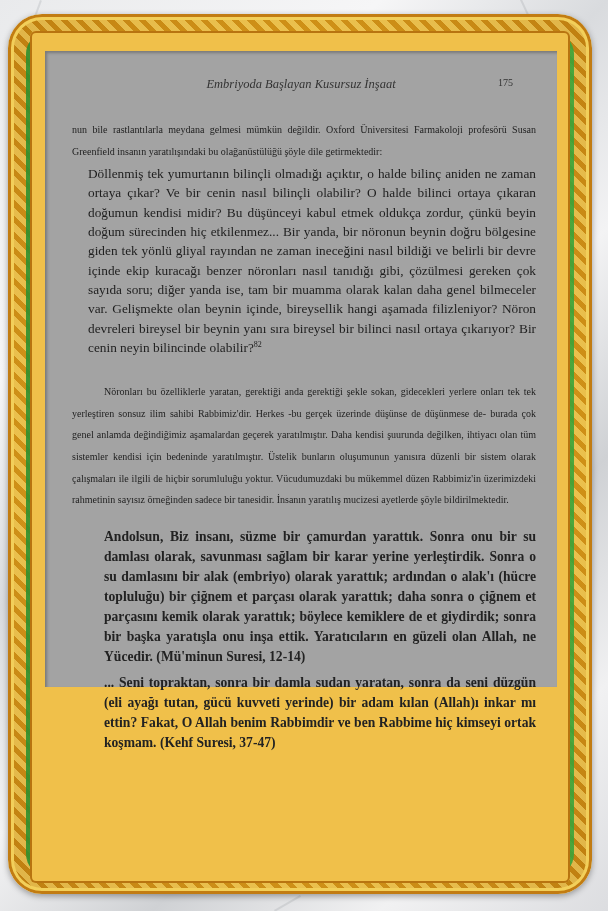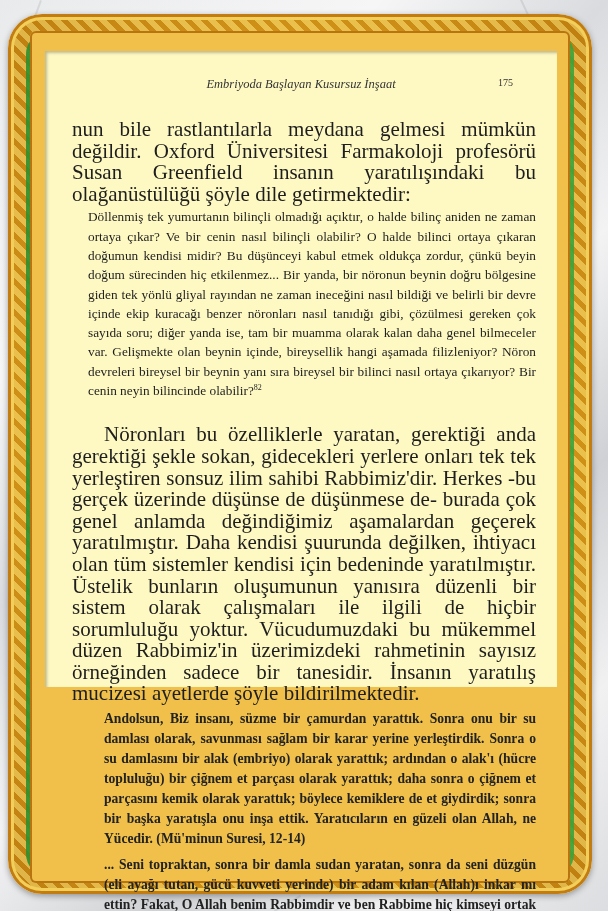--- a/index.html
+++ b/index.html
@@ -23,47 +23,47 @@
       background: repeating-linear-gradient(90deg, #2e8f2e 0 18px, #e2a52a 18px 30px, #3aa33a 30px 44px, #d99a1c 44px 56px);
       opacity: 0.9;
     }
     .frame-rim {
       position: absolute; left: 30px; top: 31px; width: 540px; height: 852px;
       border-radius: 6px; background: #f0c04a;
       box-shadow: inset 0 0 0 2px #b87410;
     }
     .page {
       position: absolute; left: 45px; top: 51px; width: 512px; height: 636px;
-      background: #fef9c3;
+      background: #a3a3a3;
       box-shadow: inset 2px 2px 3px rgba(0,0,0,0.25);
     }
     .running-head {
       position: absolute; top: 26px; left: 0; width: 512px; height: 16px;
     }
     .running-title {
       position: absolute; left: 0; width: 512px; text-align: center;
       font-style: italic; font-size: 12.5px; color: #333;
     }
     .page-number {
       position: absolute; right: 44px; top: 0; font-size: 10px; color: #333;
     }
     .content {
       position: absolute; left: 27px; top: 68px; width: 464px;
       color: #1e1e1e; text-align: justify;
     }
     .body-p {
-      font-size: 21px; line-height: 21.6px; margin: 0;
+      font-size: 10px; line-height: 21.6px; margin: 0;
     }
     .body-p.indent { text-indent: 32px; margin-top: 24px; }
     .quote {
       margin: 2px 0 0 16px; font-size: 13.3px; line-height: 19.3px;
     }
     .quote sup { font-size: 8px; vertical-align: 5px; line-height: 0; }
     .verse {
-      margin: 4px 0 0 32px; font-size: 13.6px; line-height: 20px; font-weight: bold; color: #222;
+      margin: 16px 0 0 32px; font-size: 13.6px; line-height: 20px; font-weight: bold; color: #222;
     }
     .verse + .verse { margin-top: 6px; }
   </style>
 </head>
 <body>
 
 <div class="marble-vein" style="left:40px;top:0;width:2px;height:60px;transform:rotate(20deg);"></div>
 <div class="marble-vein" style="left:520px;top:0;width:2px;height:40px;transform:rotate(-25deg);"></div>
 <div class="marble-vein" style="left:590px;top:300px;width:2px;height:200px;transform:rotate(10deg);"></div>
 <div class="marble-vein" style="left:300px;top:895px;width:2px;height:30px;transform:rotate(60deg);"></div>

